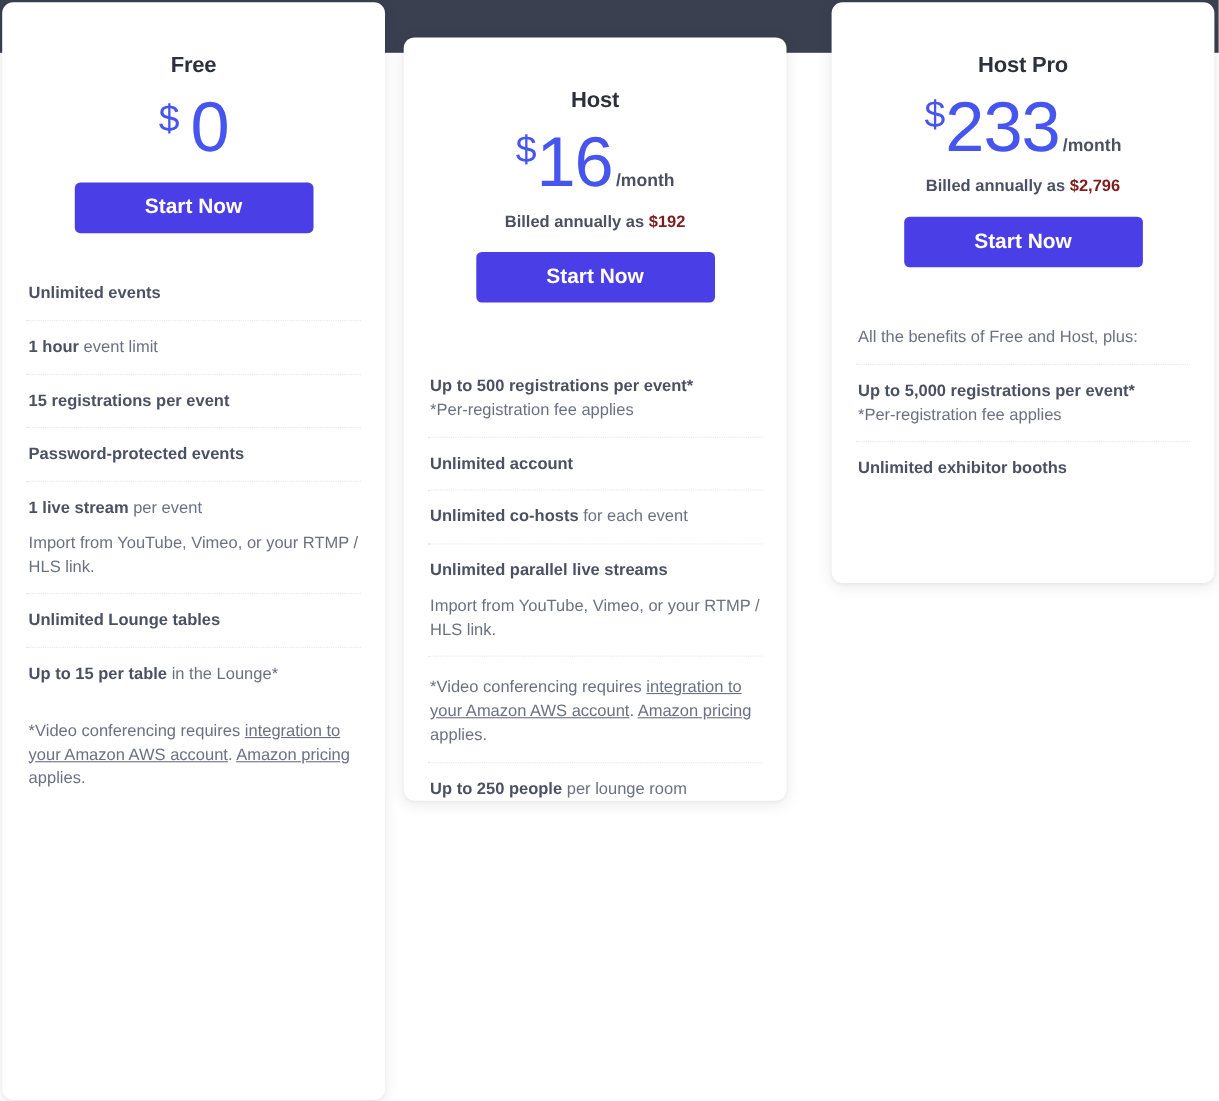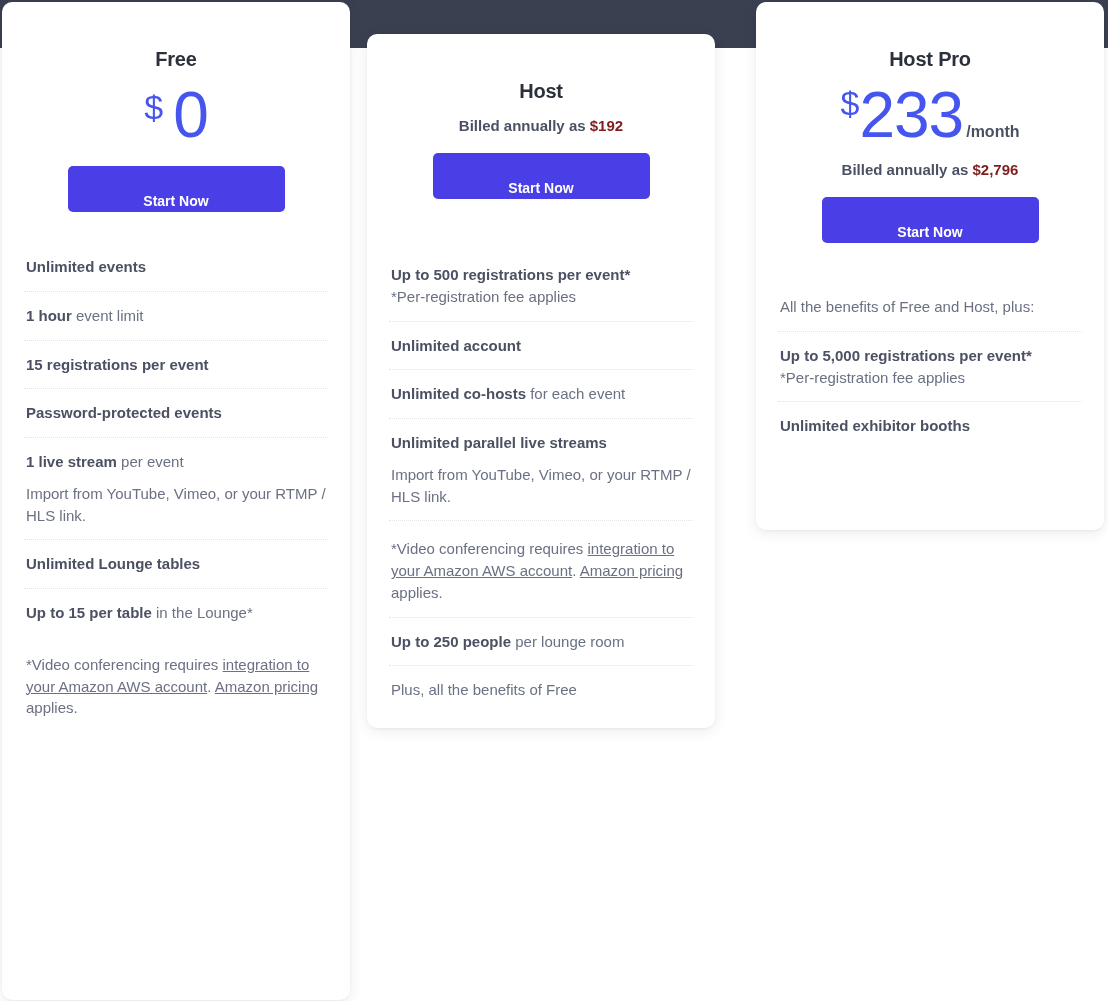--- a/index.html
+++ b/index.html
@@ -96,27 +96,27 @@
 
   .cta-wrap { text-align: center; }
   .cta {
     display: inline-block;
     margin-top: 19px;
     width: 217px;
     height: 46px;
     line-height: 46px;
     background: #4a3fe6;
     color: #ffffff;
-    font-size: 14px;
+    font-size: 19px;
     font-weight: bold;
     border: none;
     border-radius: 5px;
     cursor: pointer;
     font-family: "Liberation Sans", sans-serif;
-    padding: 12px;
+    padding: 0;
   }
   .card-free .cta { width: 217px; }
 
   .features { margin-top: 0; }
   .feature {
     padding: 13px 2px 13px 2px;
     border-bottom: 1px dotted #e3e5ea;
     color: #6b7183;
     font-size: 15px;
     line-height: 1.45;
@@ -183,20 +183,23 @@
       </div>
       <div class="feature no-rule" style="padding-top:17px">
         <span>*Video conferencing requires </span><a href="#">integration to your Amazon AWS account</a><span>. </span><a href="#">Amazon pricing</a><span> applies.</span>
       </div>
     </div>
   </div>
 
   <div class="card card-host">
     <div class="plan-title">Host</div>
 
+    <div class="price-row">
+      <span class="price-currency">$</span><span class="price-amount">16</span><span class="price-period">/month</span>
+    </div>
 
     <div class="billed">
       <span>Billed annually as </span><span class="billed-amount">$192</span>
     </div>
 
     <div class="cta-wrap">
       <button class="cta">Start Now</button>
     </div>
 
     <div class="spacer-host"></div>

